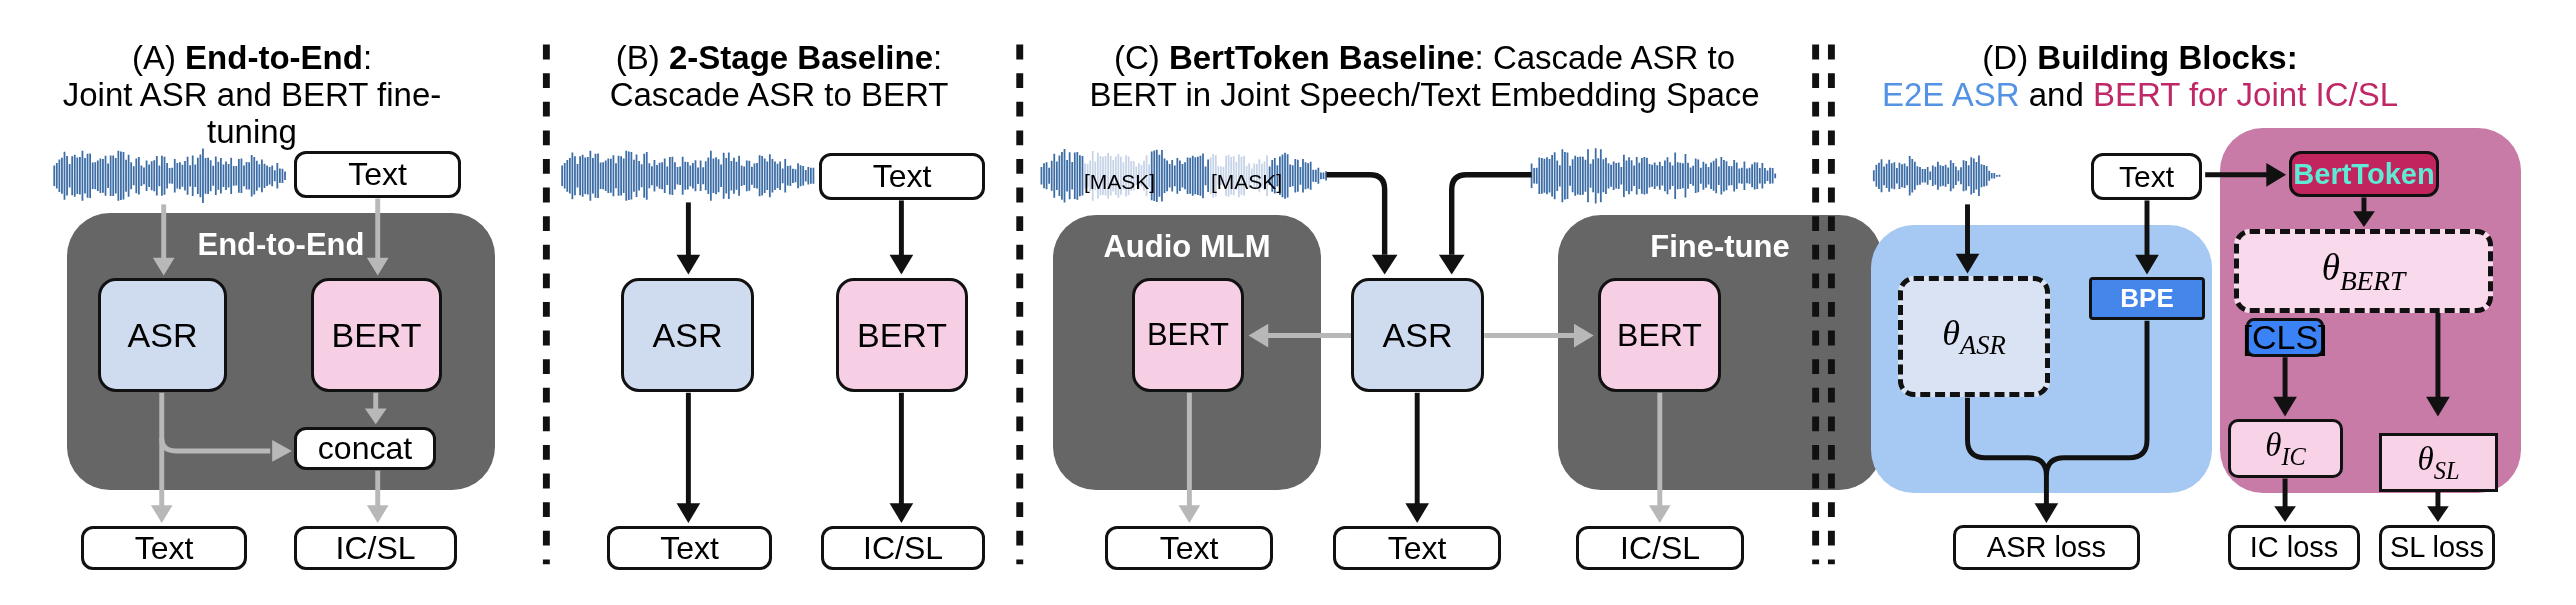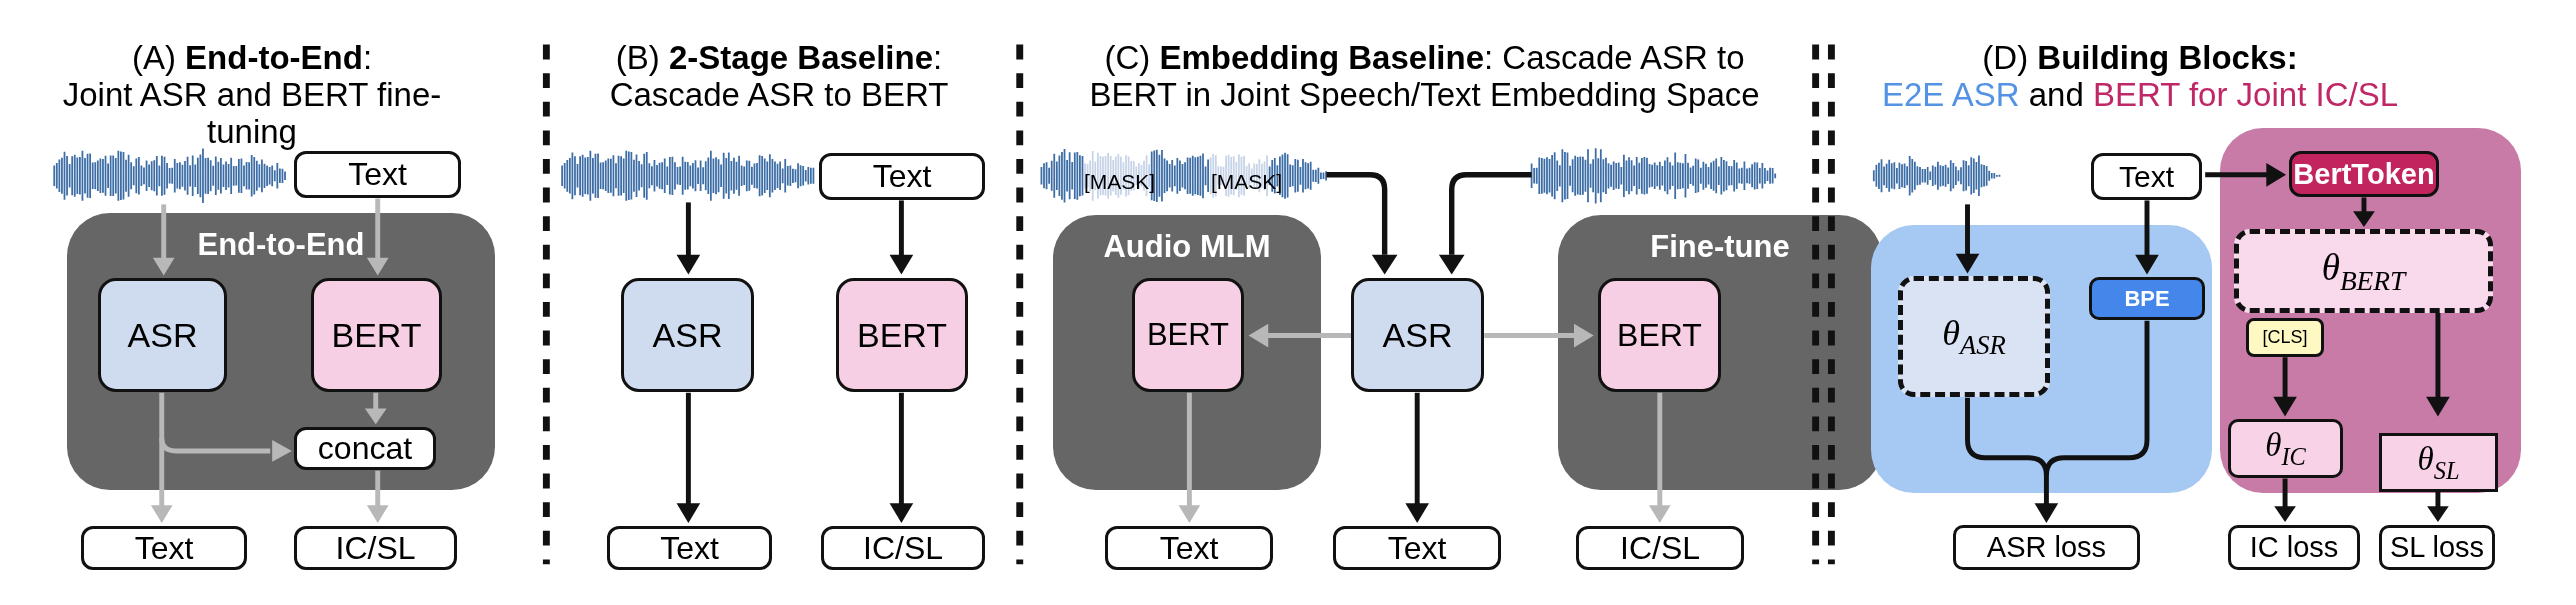--- a/index.html
+++ b/index.html
@@ -20,25 +20,25 @@
   .tcrimson{color:var(--tcrimson);}
   .box{position:absolute;box-sizing:border-box;display:flex;align-items:center;
        justify-content:center;z-index:3;}
   .wbox{background:#fff;border:3.5px solid var(--ink);border-radius:12px;font-size:32px;}
   .node{border:3.5px solid var(--ink);border-radius:18px;font-size:34px;}
   .nasr{background:var(--asr);}
   .nbert{background:var(--bert);}
   .dashed{border:5px dashed var(--ink);border-radius:16px;}
   .theta{font-family:"Liberation Serif",serif;font-style:italic;}
   .theta sub{font-size:0.74em;vertical-align:-0.35em;font-style:italic;}
-  .bertok{background:var(--berttoken);color:#ffffff;font-weight:bold;font-size:29px;
+  .bertok{background:var(--berttoken);color:#5eead4;font-weight:bold;font-size:29px;
           border:3.5px solid var(--ink);border-radius:12px;}
-  .bpe{background:var(--bpe);color:#fff;font-weight:bold;font-size:22px;
-       border:3px solid var(--ink);border-radius:10px;}
-  .cls{background:#fef9c3;border:3px solid var(--ink);border-radius:8px;font-size:18px;}
+  .bpe{background:var(--bpe);color:#fff;font-weight:bold;font-size:26px;
+       border:3px solid var(--ink);border-radius:4px;}
+  .cls{background:#3b82f6;border:3px solid var(--ink);border-radius:8px;font-size:34px;}
   .loss{background:#fff;border:3px solid var(--ink);border-radius:10px;font-size:29px;}
   .masklab{position:absolute;font-size:21px;z-index:3;text-align:center;}
 </style>
 </head>
 <body>
 
 <div id="canvas">
 
   <svg id="art" width="2576" height="606" viewBox="0 0 2612 614">
       <g>
@@ -132,21 +132,21 @@
 
   <div class="ptitle" style="left:552px;top:39px;width:454px;"><span>(B) </span><b>2-Stage Baseline</b><span>:</span><br>
     <span>Cascade ASR to BERT</span></div>
 
   <div class="box wbox" style="left:819px;top:153px;width:166px;height:47px;">Text</div>
   <div class="box node nasr" style="left:621px;top:278px;width:133px;height:114px;">ASR</div>
   <div class="box node nbert" style="left:836px;top:278px;width:132px;height:114px;">BERT</div>
   <div class="box wbox" style="left:607px;top:526px;width:165px;height:44px;">Text</div>
   <div class="box wbox" style="left:821px;top:526px;width:164px;height:44px;">IC/SL</div>
 
-  <div class="ptitle" style="left:1045px;top:39px;width:759px;"><span>(C) </span><b>Embedding Baseline</b><span>: Cascade ASR to</span><br>
+  <div class="ptitle" style="left:1045px;top:39px;width:759px;"><span>(C) </span><b>BertToken Baseline</b><span>: Cascade ASR to</span><br>
     <span>BERT in Joint Speech/Text Embedding Space</span></div>
 
   <div class="cont" style="left:1053px;top:215px;width:268px;height:275px;">
     <div class="contlabel">Audio MLM</div>
   </div>
   <div class="cont" style="left:1558px;top:215px;width:324px;height:275px;">
     <div class="contlabel">Fine-tune</div>
   </div>
 
   <div class="masklab" style="left:1084px;top:170px;width:53px;">[MASK]</div>

